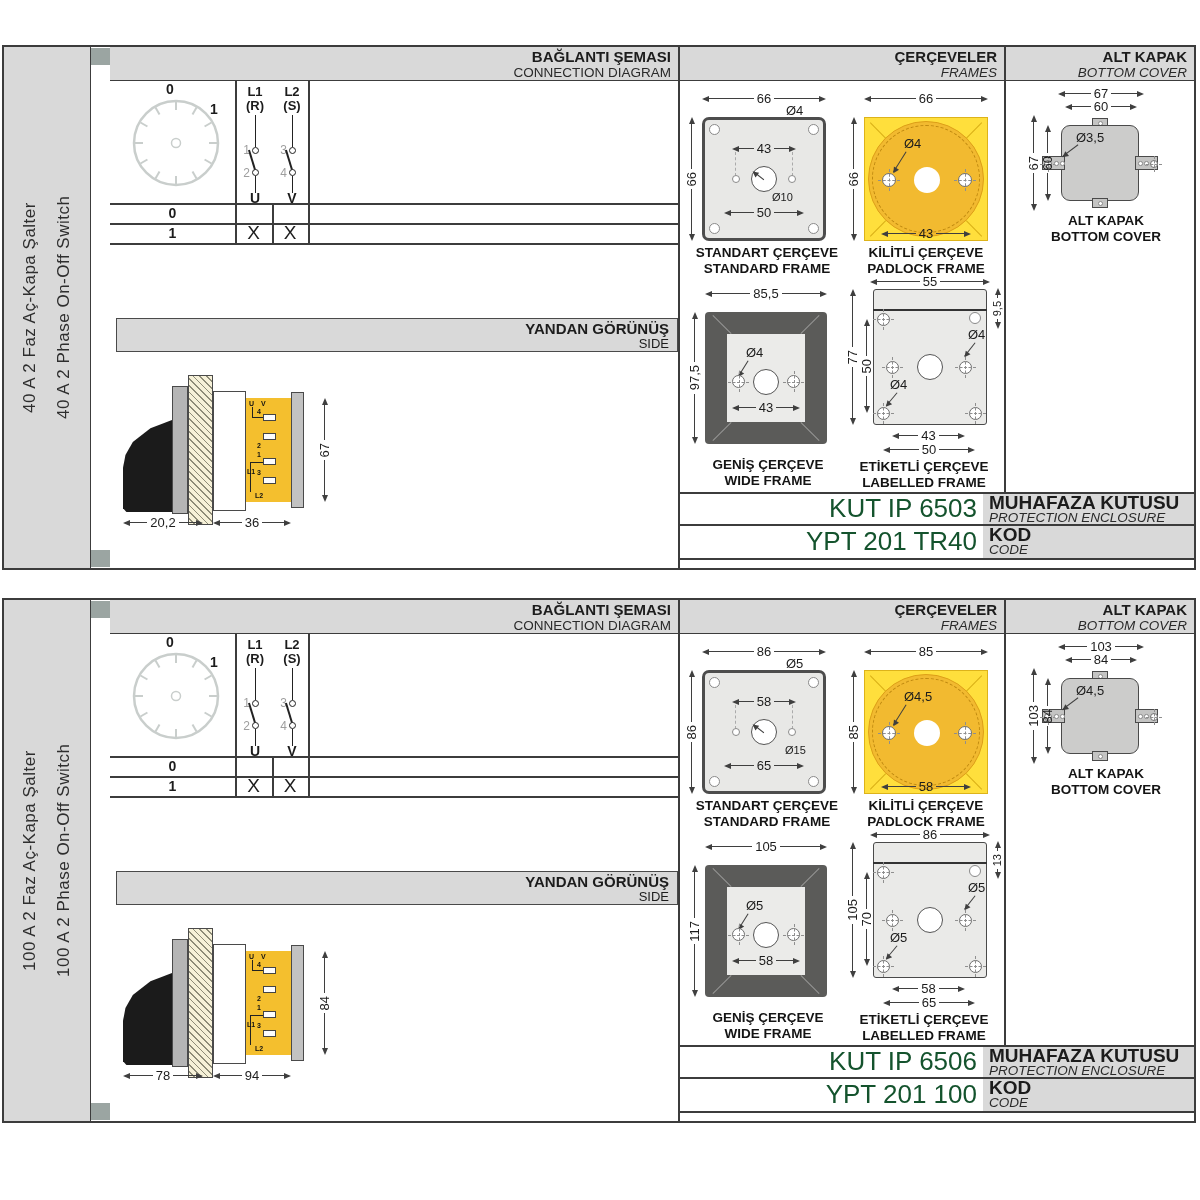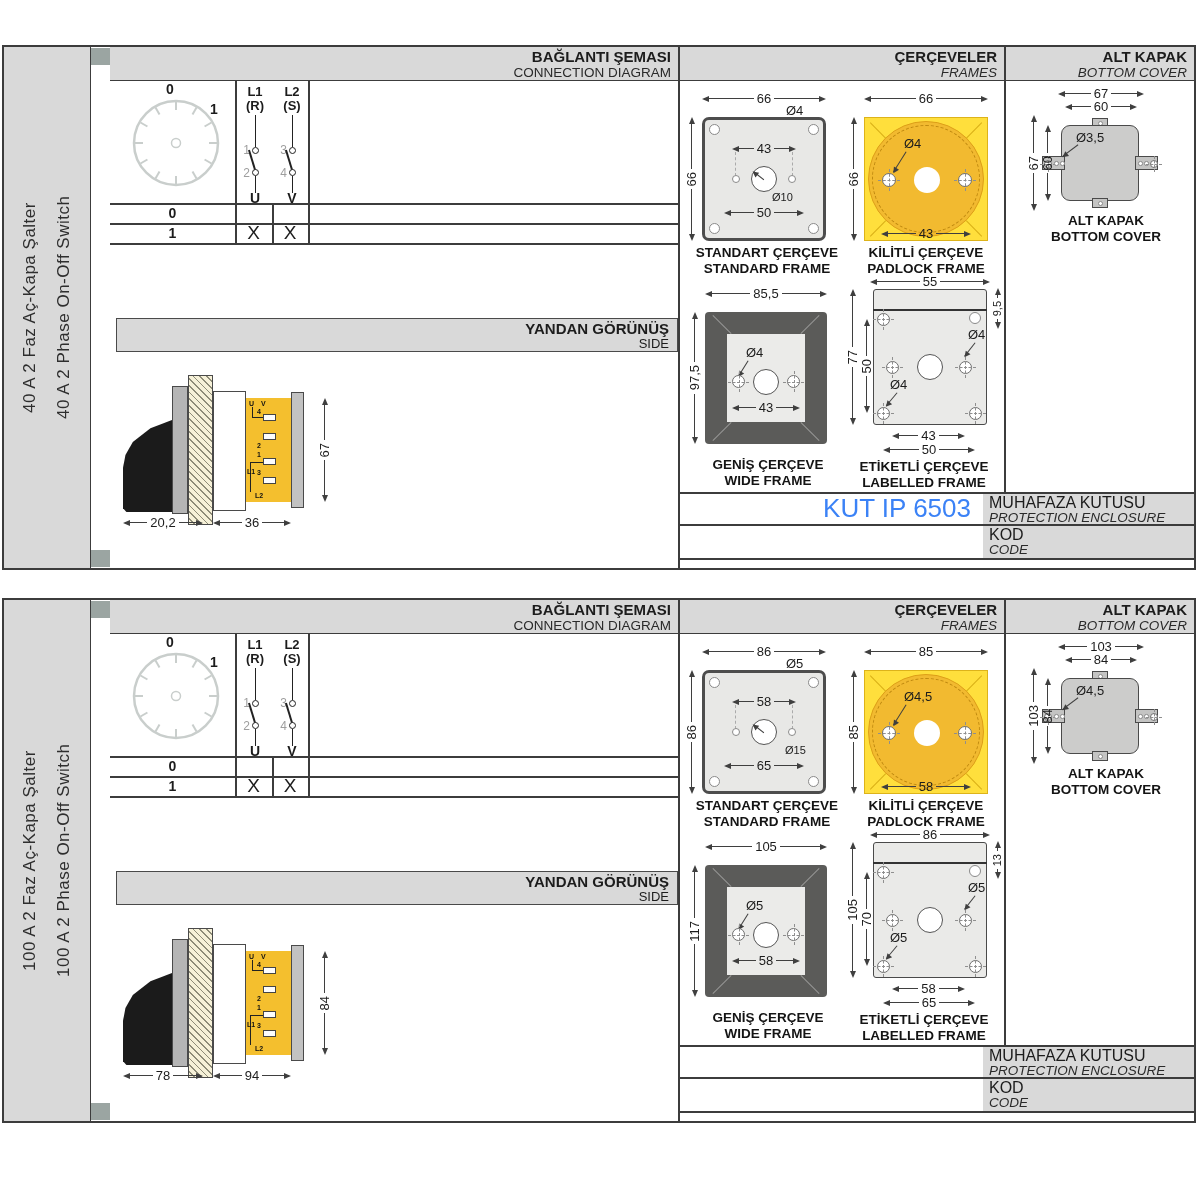--- a/index.html
+++ b/index.html
@@ -43,23 +43,23 @@
   .node{position:absolute;width:7px;height:7px;border:1.4px solid #222;border-radius:50%;background:#fff;box-sizing:border-box}
   .wire{position:absolute;width:1.5px;background:#222}
   .blade{position:absolute;width:1.8px;background:#222}
   .gnum{position:absolute;font-size:12px;color:#9e9e9e;width:12px;text-align:right}
   .clab{position:absolute;left:0;width:100%;text-align:center;font-weight:bold;font-size:13px;line-height:14px}
   .term{position:absolute;width:13px;height:7px;background:#fdfdfd;border:1px solid #444;box-sizing:border-box}
   .tlabel{position:absolute;font-size:7px;font-weight:bold;color:#111;line-height:7px}
   .tline{position:absolute;background:#222}
   .diag{position:absolute;height:1px;background:#d8ae16}
   .wdiag{position:absolute;height:1px;background:#969694}
-  .codeval{position:absolute;display:flex;align-items:center;justify-content:flex-end;font-size:26px;color:#3b82f6;padding-right:12px;box-sizing:border-box}
+  .codeval{position:absolute;display:flex;align-items:center;justify-content:flex-end;font-size:26px;color:#14532d;padding-right:6px;box-sizing:border-box}
   .codelab{position:absolute;background:#d9d9d9;padding:1px 0 0 6px;box-sizing:border-box}
-  .codelab .ltr{font-weight:normal;font-size:16px;line-height:15px}
+  .codelab .ltr{font-weight:bold;font-size:19px;line-height:15px}
   .codelab .len{font-style:italic;font-size:13.5px;line-height:15px;color:#2a2a2a}
 </style>
 </head>
 <body>
 
 <div id="products-host">
 <div class="box">
 
   <div class="sb gray" style="left:0;top:0;width:86px;height:521px">
     <div class="vlabel" style="left:10px;top:0;width:32px;height:521px">40 A 2 Faz Aç-Kapa Şalter</div>
@@ -396,20 +396,21 @@
   </div>
 
   <div class="hl" style="left:674px;top:445px;width:516px"></div>
   <div class="hl" style="left:674px;top:477px;width:516px"></div>
   <div class="hl" style="left:674px;top:511px;width:516px"></div>
   <div class="codeval" style="left:674px;top:446.5px;width:305px;height:30px">KUT IP 6503</div>
   <div class="codelab" style="left:979px;top:446.5px;width:211px;height:30px">
     <div class="ltr">MUHAFAZA KUTUSU</div>
     <div class="len">PROTECTION ENCLOSURE</div>
   </div>
+  <div class="codeval" style="left:674px;top:478.5px;width:305px;height:32px">YPT 201 TR40</div>
   <div class="codelab" style="left:979px;top:478.5px;width:211px;height:32px">
     <div class="ltr">KOD</div>
     <div class="len">CODE</div>
   </div>
 
 </div>
 
 <div class="box">
 
   <div class="sb gray" style="left:0;top:0;width:86px;height:521px">
@@ -742,23 +743,25 @@
     </div>
     <div class="cap" style="left:0;top:126px;width:172px">
       <div>ALT KAPAK</div>
       <div>BOTTOM COVER</div>
     </div>
   </div>
 
   <div class="hl" style="left:674px;top:445px;width:516px"></div>
   <div class="hl" style="left:674px;top:477px;width:516px"></div>
   <div class="hl" style="left:674px;top:511px;width:516px"></div>
+  <div class="codeval" style="left:674px;top:446.5px;width:305px;height:30px">KUT IP 6506</div>
   <div class="codelab" style="left:979px;top:446.5px;width:211px;height:30px">
     <div class="ltr">MUHAFAZA KUTUSU</div>
     <div class="len">PROTECTION ENCLOSURE</div>
   </div>
+  <div class="codeval" style="left:674px;top:478.5px;width:305px;height:32px">YPT 201 100</div>
   <div class="codelab" style="left:979px;top:478.5px;width:211px;height:32px">
     <div class="ltr">KOD</div>
     <div class="len">CODE</div>
   </div>
 
 </div>
 </div>
 
 </body></html>

